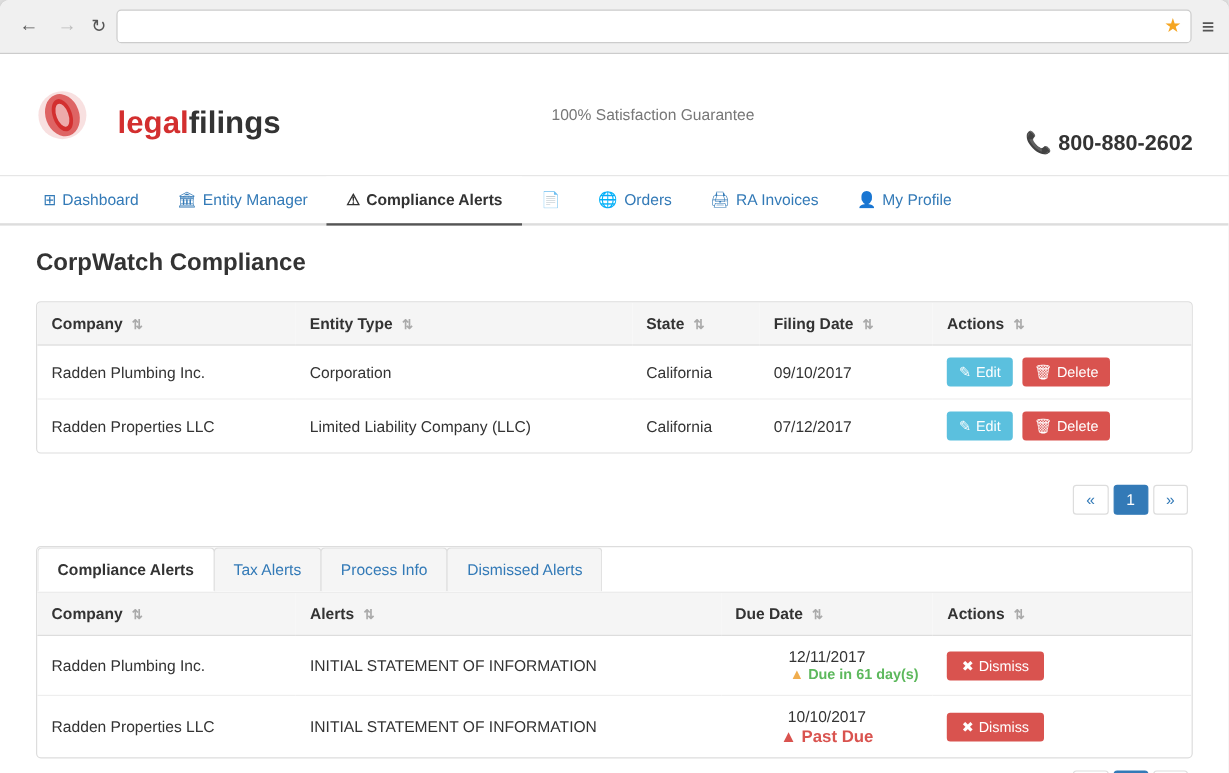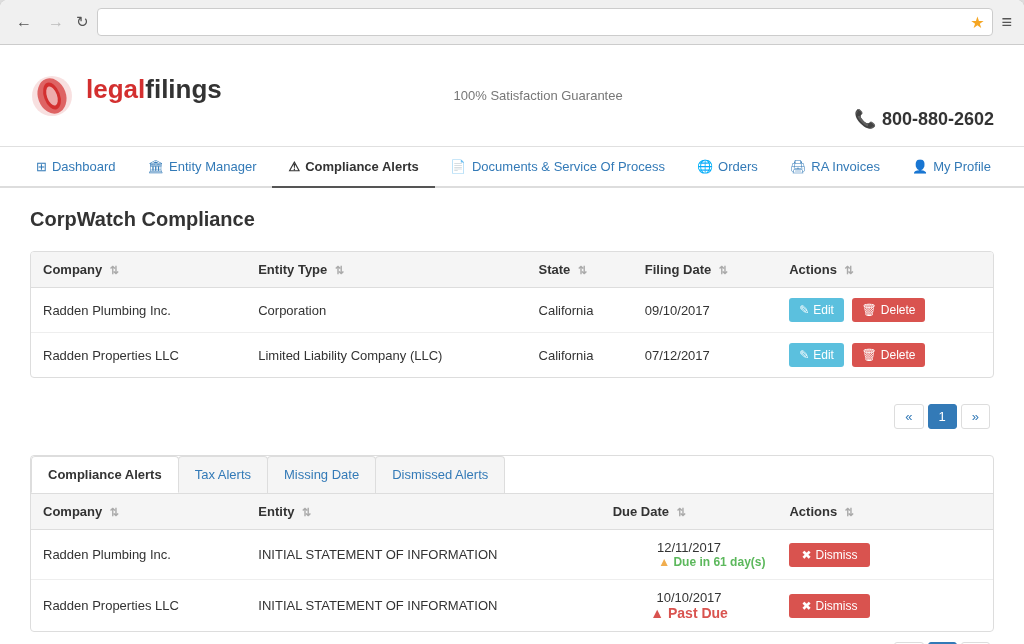--- a/index.html
+++ b/index.html
@@ -10,21 +10,21 @@
     .nav-arrow.disabled { color: #bbb; cursor: default; }
     .refresh-btn { background: none; border: none; font-size: 15px; color: #555; cursor: pointer; }
     .address-bar { flex: 1; background: #fff; border: 1px solid #ccc; border-radius: 4px; height: 28px; padding: 0 8px; font-size: 13px; display: flex; align-items: center; justify-content: space-between; }
     .star-icon { color: #f5a623; font-size: 16px; }
     .menu-icon { font-size: 18px; color: #555; cursor: pointer; }
 
     .page-content { background: #fff; }
 
     
     .site-header { display: flex; align-items: center; justify-content: space-between; padding: 16px 30px; border-bottom: 1px solid #e0e0e0; }
-    .logo-area { display: flex; align-items: flex-start; gap: 12px; }
+    .logo-area { display: flex; align-items: flex-end; gap: 24px; }
     .logo-icon { width: 44px; height: 44px; }
     .logo-text { font-size: 26px; font-weight: bold; color: #333; }
     .logo-text span { color: #d32f2f; }
     .satisfaction-text { font-size: 13px; color: #777; }
     .contact-area { text-align: right; margin-top: 47px; }
     .phone-number { font-size: 18px; font-weight: bold; color: #333; }
     .phone-icon { color: #4caf50; }
     .hours-text { font-size: 12px; color: #777; }
 
     
@@ -117,21 +117,20 @@
       <a class="nav-item">
         <span class="nav-icon">🏛</span>
         <span>Entity Manager</span>
       </a>
       <a class="nav-item active">
         <span class="nav-icon">⚠</span>
         <span>Compliance Alerts</span>
       </a>
       <a class="nav-item">
         <span class="nav-icon">📄</span>
-        <span>Documents &amp; Service Of Process</span>
       </a>
       <a class="nav-item">
         <span class="nav-icon">🌐</span>
         <span>Orders</span>
       </a>
       <a class="nav-item">
         <span class="nav-icon">🖨</span>
         <span>RA Invoices</span>
       </a>
       <a class="nav-item">
@@ -209,32 +208,32 @@
       <div class="pagination">
         <button class="page-btn">«</button>
         <button class="page-btn active">1</button>
         <button class="page-btn">»</button>
       </div>
 
       <div class="alerts-section">
         <div class="sub-tabs">
           <div class="sub-tab active">Compliance Alerts</div>
           <div class="sub-tab">Tax Alerts</div>
-          <div class="sub-tab">Missing Date</div>
+          <div class="sub-tab">Process Info</div>
           <div class="sub-tab">Dismissed Alerts</div>
         </div>
         <table>
           <thead>
             <tr>
               <th>
                 <span>Company</span>
                 <span class="sort-icon">⇅</span>
               </th>
               <th>
-                <span>Entity</span>
+                <span>Alerts</span>
                 <span class="sort-icon">⇅</span>
               </th>
               <th>
                 <span>Due Date</span>
                 <span class="sort-icon">⇅</span>
               </th>
               <th class="actions-col">
                 <span>Actions</span>
                 <span class="sort-icon">⇅</span>
               </th>

